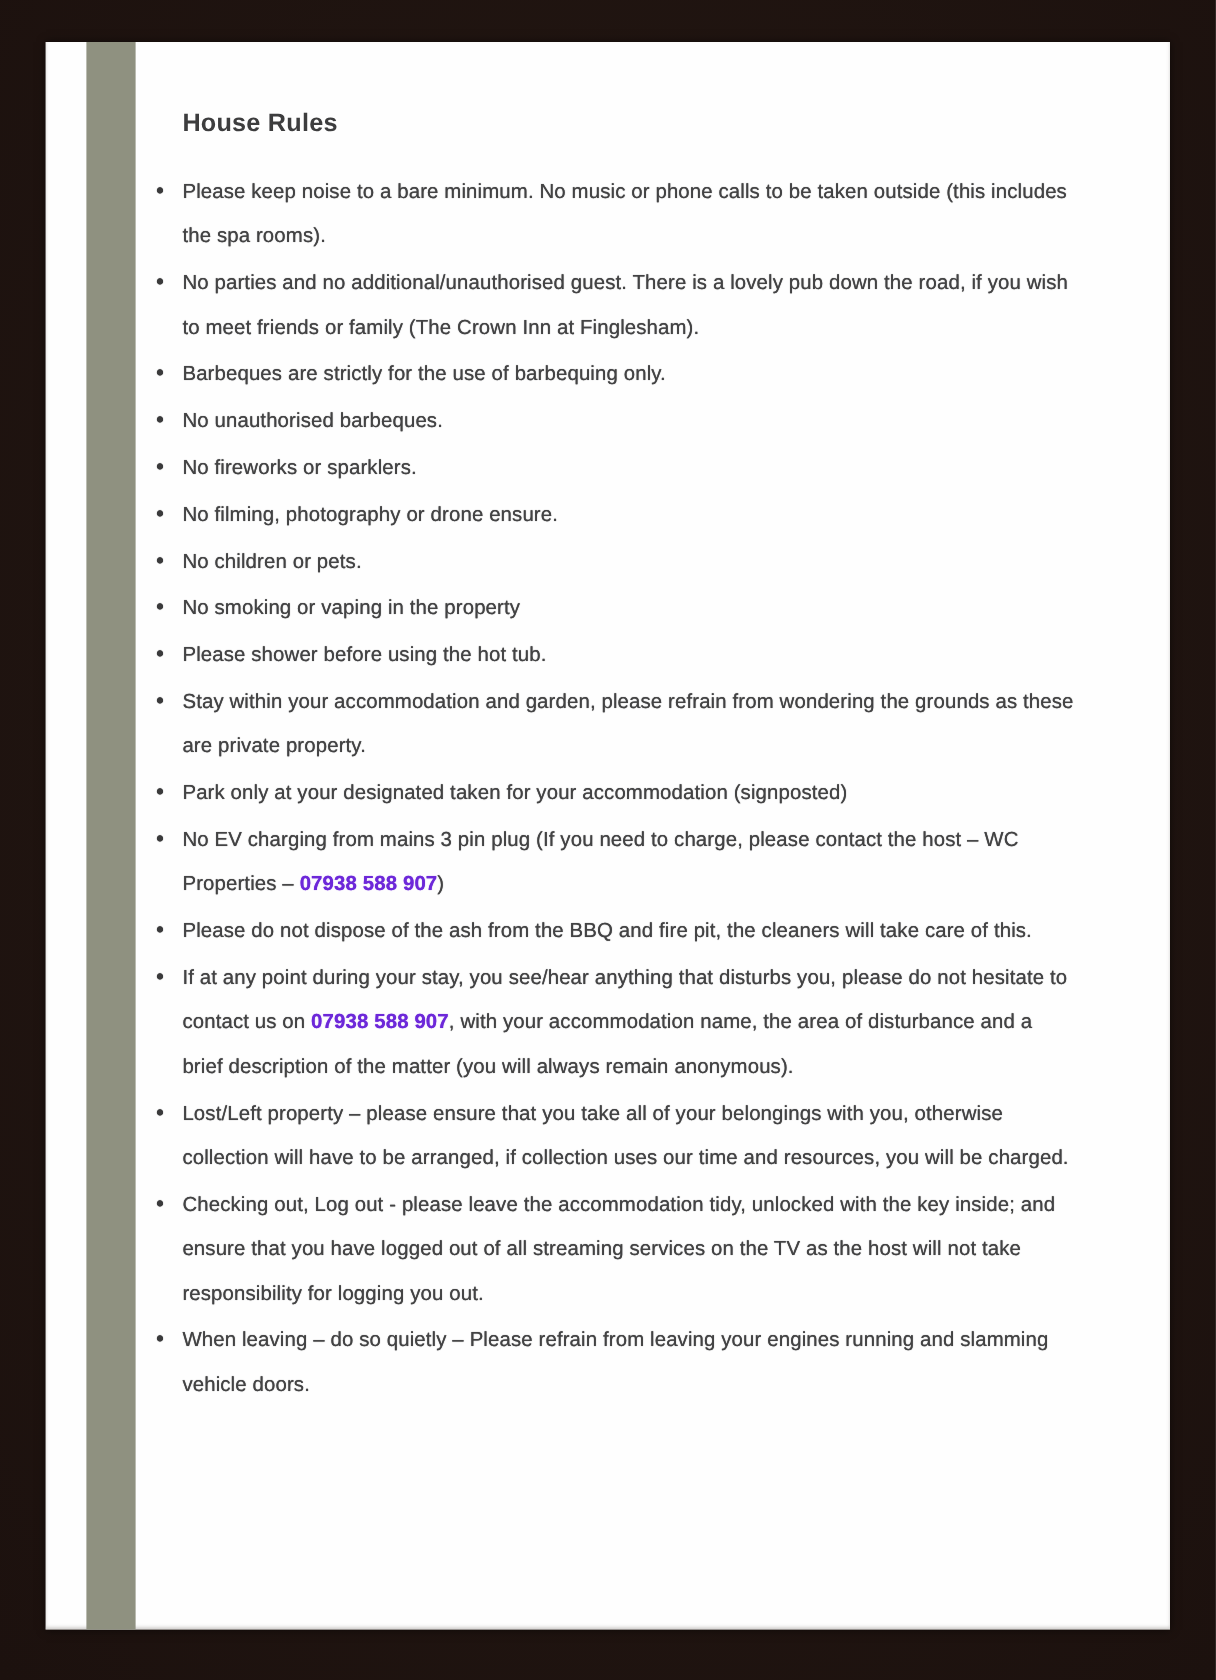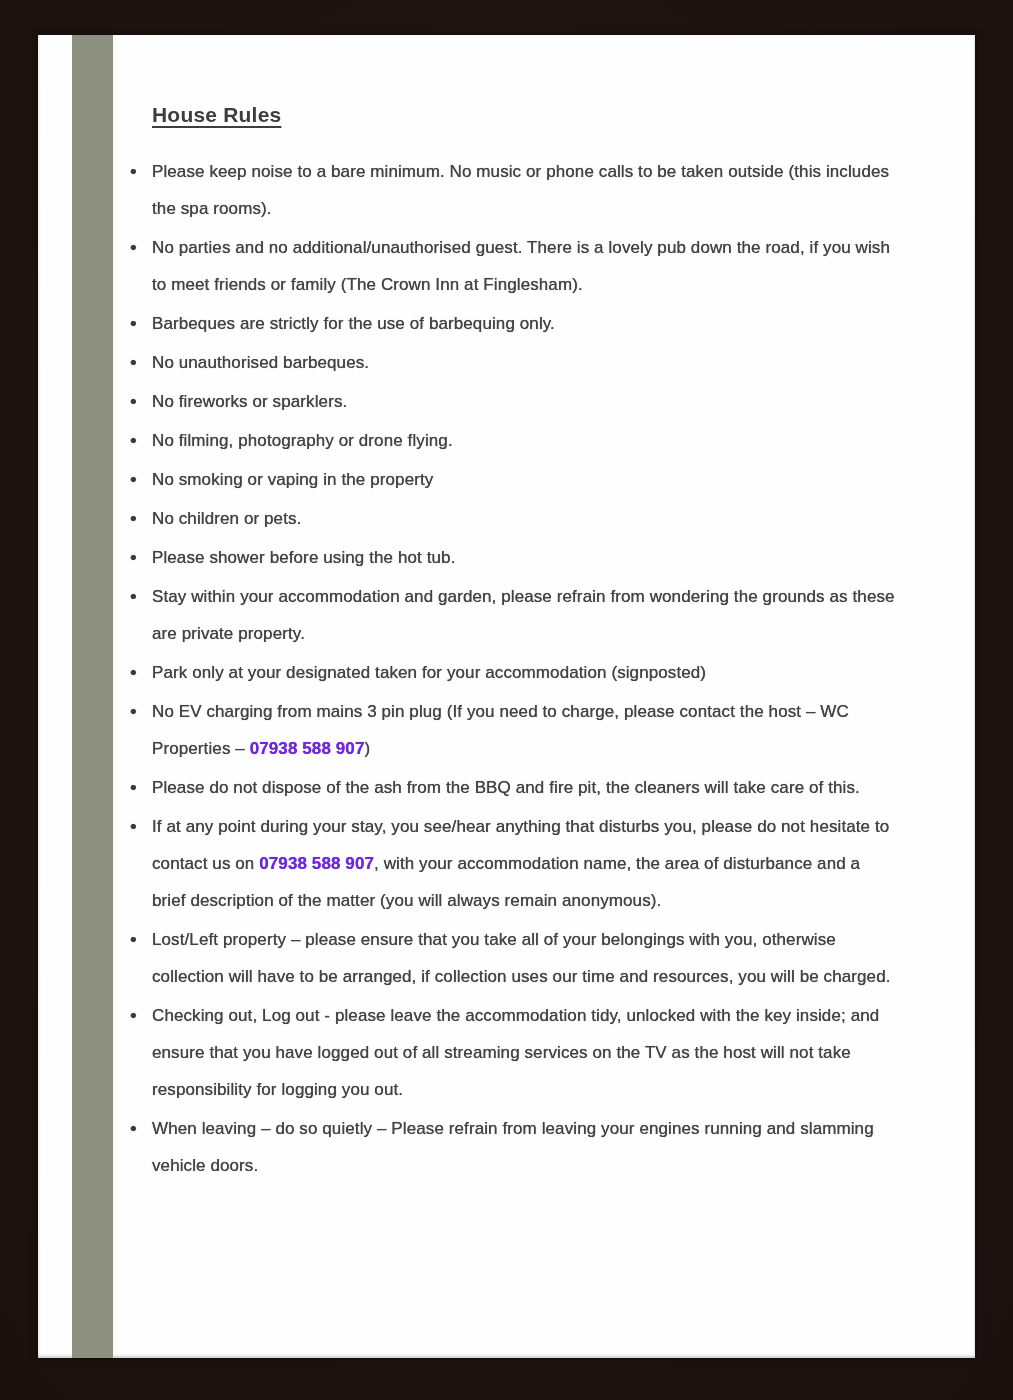--- a/index.html
+++ b/index.html
@@ -35,25 +35,24 @@
     height: 100%;
     background: #8f9180;
   }
   .content {
     position: absolute;
     left: 92px;
     top: 56px;
     width: 795px;
   }
   .title {
-    margin: 12px 0 26px 22px;
+    margin: 0 0 26px 22px;
     font-size: 21px;
     font-weight: 700;
     color: #3d3d3e;
-    text-decoration: underline;
     text-decoration-thickness: 2px;
     text-underline-offset: 4px;
     letter-spacing: 0.2px;
   }
   ul.rules {
     list-style: none;
     margin: 0;
     padding: 0;
     max-width: 765px;
   }
@@ -87,23 +86,23 @@
   <div class="page">
     <div class="stripe"></div>
     <div class="content">
       <h1 class="title">House Rules</h1>
       <ul class="rules" id="rules-list">
           <li><span>Please keep noise to a bare minimum. No music or phone calls to be taken outside (this includes the spa rooms).</span></li>
           <li><span>No parties and no additional/unauthorised guest. There is a lovely pub down the road, if you wish to meet friends or family (The Crown Inn at Finglesham).</span></li>
           <li><span>Barbeques are strictly for the use of barbequing only.</span></li>
           <li><span>No unauthorised barbeques.</span></li>
           <li><span>No fireworks or sparklers.</span></li>
-          <li><span>No filming, photography or drone flying.</span></li>
+          <li><span>No filming, photography or drone ensure.</span></li>
+          <li><span>No children or pets.</span></li>
           <li><span>No smoking or vaping in the property</span></li>
-          <li><span>No children or pets.</span></li>
           <li><span>Please shower before using the hot tub.</span></li>
           <li><span>Stay within your accommodation and garden, please refrain from wondering the grounds as these are private property.</span></li>
           <li><span>Park only at your designated taken for your accommodation (signposted)</span></li>
           <li><span>No EV charging from mains 3 pin plug (If you need to charge, please contact the host – WC Properties – </span><span class="em">07938 588 907</span><span>)</span></li>
           <li><span>Please do not dispose of the ash from the BBQ and fire pit, the cleaners will take care of this.</span></li>
           <li><span>If at any point during your stay, you see/hear anything that disturbs you, please do not hesitate to contact us on </span><span class="em">07938 588 907</span><span>, with your accommodation name, the area of disturbance and a brief description of the matter (you will always remain anonymous).</span></li>
           <li><span>Lost/Left property – please ensure that you take all of your belongings with you, otherwise collection will have to be arranged, if collection uses our time and resources, you will be charged.</span></li>
           <li><span>Checking out, Log out - please leave the accommodation tidy, unlocked with the key inside; and ensure that you have logged out of all streaming services on the TV as the host will not take responsibility for logging you out.</span></li>
           <li><span>When leaving – do so quietly – Please refrain from leaving your engines running and slamming vehicle doors.</span></li>
         </ul>

